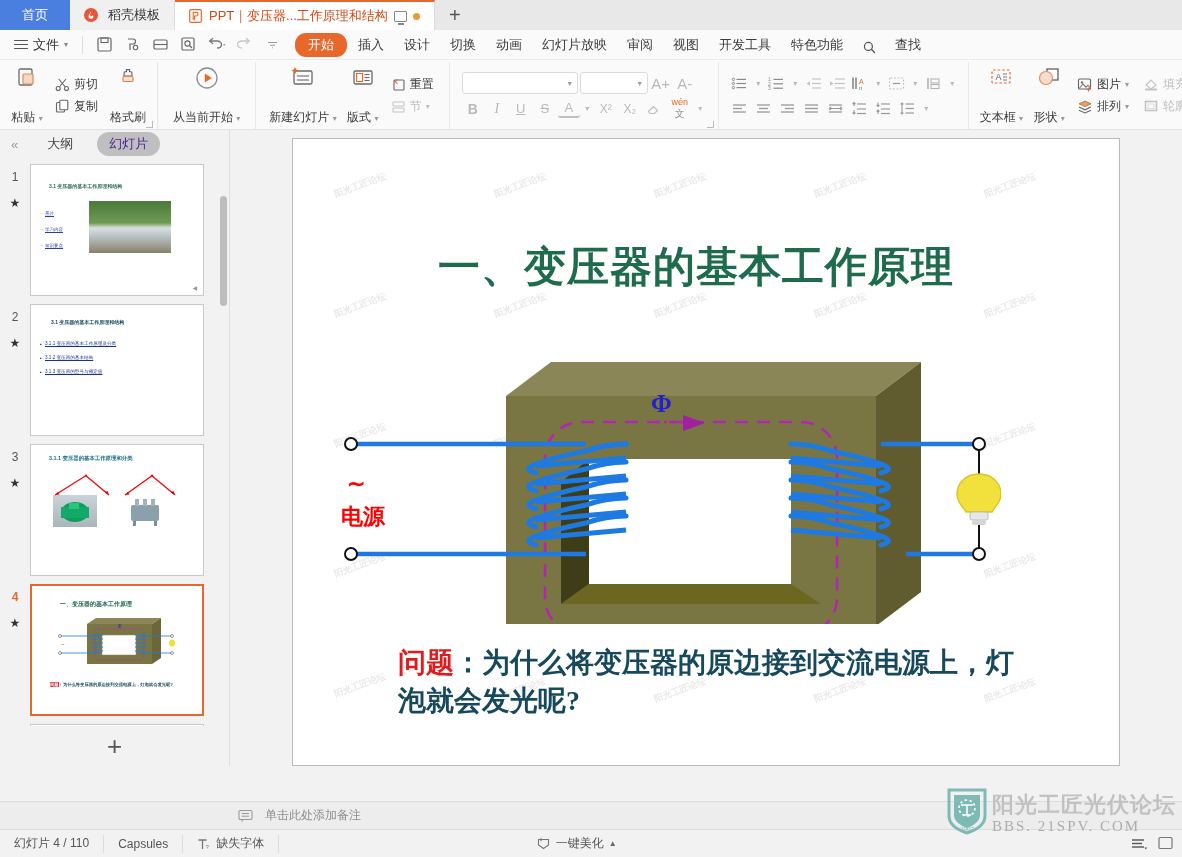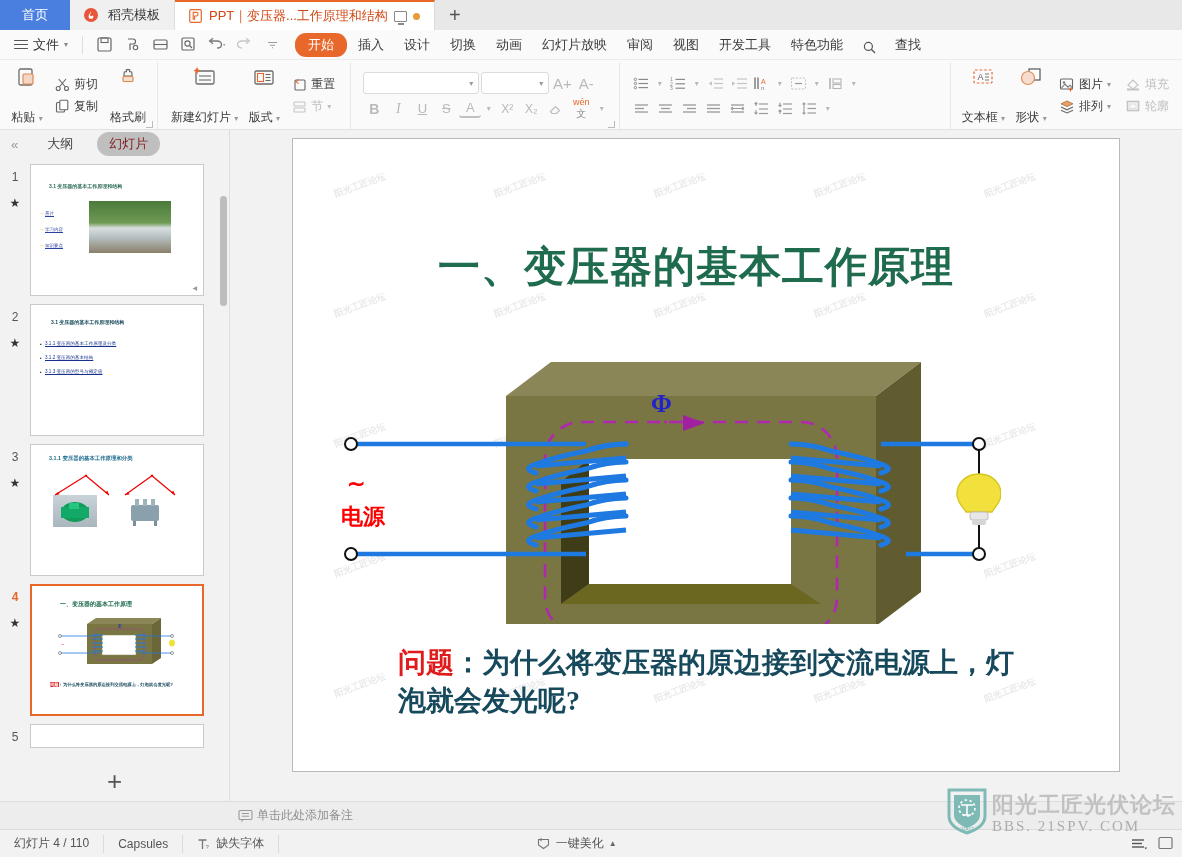--- a/index.html
+++ b/index.html
@@ -65,21 +65,21 @@
   .ribbon-right { margin-left:auto; display:flex; }
 
   
   .main { flex:1; display:flex; min-height:0; background:#f2f2f2; }
 
   
   .sidebar { width:230px; display:flex; flex-direction:column; background:#f2f2f2; border-right:1px solid #dedede; position:relative;}
   .sbhead { height:28px; display:flex; align-items:center; gap:12px; padding-left:6px; }
   .collapse { color:#9a9a9a; font-size:13px; cursor:pointer; padding:0 5px;}
   .sbtab { font-size:13px; color:#444; padding:3px 12px; border-radius:12px; cursor:pointer;}
-  .sbtab.on { background:#bfbfbf; color:#7f1d1d; }
+  .sbtab.on { background:#bfbfbf; color:#4c1d95; }
   .thumbs { flex:1; overflow:hidden; position:relative; padding-top:6px;}
   .thumbrow { display:flex; align-items:flex-start; margin-bottom:8px; }
   .tnum { width:30px; text-align:center; font-size:12px; color:#555; padding-top:6px; }
   .tnum .star { display:block; font-size:12px; color:#333; margin-top:12px; }
   .tnum.sel { color:#e8682c; font-weight:bold; }
   .thumb { width:174px; height:132px; background:#fff; border:1px solid #c9c9c9; position:relative; overflow:hidden; }
   .thumb.sel { border:2px solid #e8682c; }
   .addslide { height:40px; display:flex; align-items:center; justify-content:center; font-size:26px; color:#555; cursor:pointer;}
   .sbscroll { position:absolute; right:2px; top:38px; width:7px; height:110px; background:#bdbdbd; border-radius:4px; }
 
@@ -91,21 +91,21 @@
   .slide { width:828px; height:634px; background:#fff; border:1px solid #b9b9b9; position:relative; overflow:hidden; }
   .slide-title { position:absolute; left:145px; top:100px; font-family:"Liberation Serif","DejaVu Serif",serif;
       font-size:42px; font-weight:bold; color:#1f6b4e; letter-spacing:1px; white-space:nowrap;}
   .qbox { position:absolute; left:105px; top:505px; width:640px; font-family:"Liberation Serif","DejaVu Serif",serif;
       font-size:28px; line-height:1.35; color:#17495c; font-weight:bold; }
   .qbox .qlabel { color:#e01b1b; }
   .wm { position:absolute; font-size:9px; color:#e9e9e9; transform:rotate(-20deg); white-space:nowrap; pointer-events:none; font-weight:bold;}
 
   
   .notes { height:28px; background:#ededed; border-top:1px solid #dcdcdc; display:flex; align-items:center;
-           padding-left:238px; gap:4px; color:#8e8e8e; font-size:12px;}
+           padding-left:238px; gap:12px; color:#8e8e8e; font-size:12px;margin-top:35px;}
   .statusbar { height:28px; background:#f2f2f2; border-top:1px solid #dcdcdc; display:flex; align-items:center;
                font-size:12px; color:#555; }
   .sbitem { padding:0 14px; display:flex; align-items:center; gap:5px; height:18px; border-right:1px solid #dcdcdc; cursor:pointer;}
   .sbitem.nb { border-right:none; }
   .sbright { margin-left:auto; display:flex; align-items:center; gap:10px; padding-right:8px;}
 
   
   .logo { position:absolute; right:6px; bottom:22px; display:flex; align-items:flex-end; gap:4px; opacity:.95; pointer-events:none;}
   .shield { width:42px; height:48px; position:relative; }
   .logotext { display:flex; flex-direction:column; }
@@ -262,20 +262,31 @@
           <svg width="24" height="24" viewBox="0 0 24 24">
               <path d="M8 10V7.5c0-1 .8-1.8 1.8-1.8h.6V3.6h3.2v2.1h.6c1 0 1.8.8 1.8 1.8V10z" fill="none" stroke="#6b6b6b" stroke-width="1.2"></path>
               <rect x="7" y="10.5" width="10" height="5" rx="1" fill="#f6e0d0" stroke="#e08a50" stroke-width="1.2"></rect>
             </svg>
         </span>
         <span class="lbl">格式刷</span>
       </div>
       <span class="launcher"></span>
     </div>
 
+    <div class="rgroup" style="padding:0 10px">
+      <div class="bigbtn">
+        <span class="ic">
+          <svg width="28" height="28" viewBox="0 0 28 28">
+              <circle cx="14" cy="14" r="10" fill="none" stroke="#8d8d8d" stroke-width="1.3"></circle>
+              <path d="M11.8 9.5l7 4.5-7 4.5z" fill="#e8682c"></path>
+            </svg>
+        </span>
+        <span class="lbl"><span>从当前开始</span> <span style="font-size:8px;color:#999">▾</span></span>
+      </div>
+    </div>
 
     <div class="rgroup" style="padding:0 8px">
       <div class="bigbtn">
         <span class="ic">
           <svg width="26" height="26" viewBox="0 0 26 26">
               <rect x="4" y="6" width="18" height="13" rx="1.4" fill="none" stroke="#6b6b6b" stroke-width="1.3"></rect>
               <line x1="7" y1="11" x2="19" y2="11" stroke="#6b6b6b" stroke-width="1.1"></line>
               <line x1="7" y1="15" x2="19" y2="15" stroke="#6b6b6b" stroke-width="1.1"></line>
               <path d="M5 2l1.2 2.4L8.6 5.6 6.2 6.8 5 9.2 3.8 6.8 1.4 5.6 3.8 4.4z" fill="#e8682c"></path>
             </svg>

